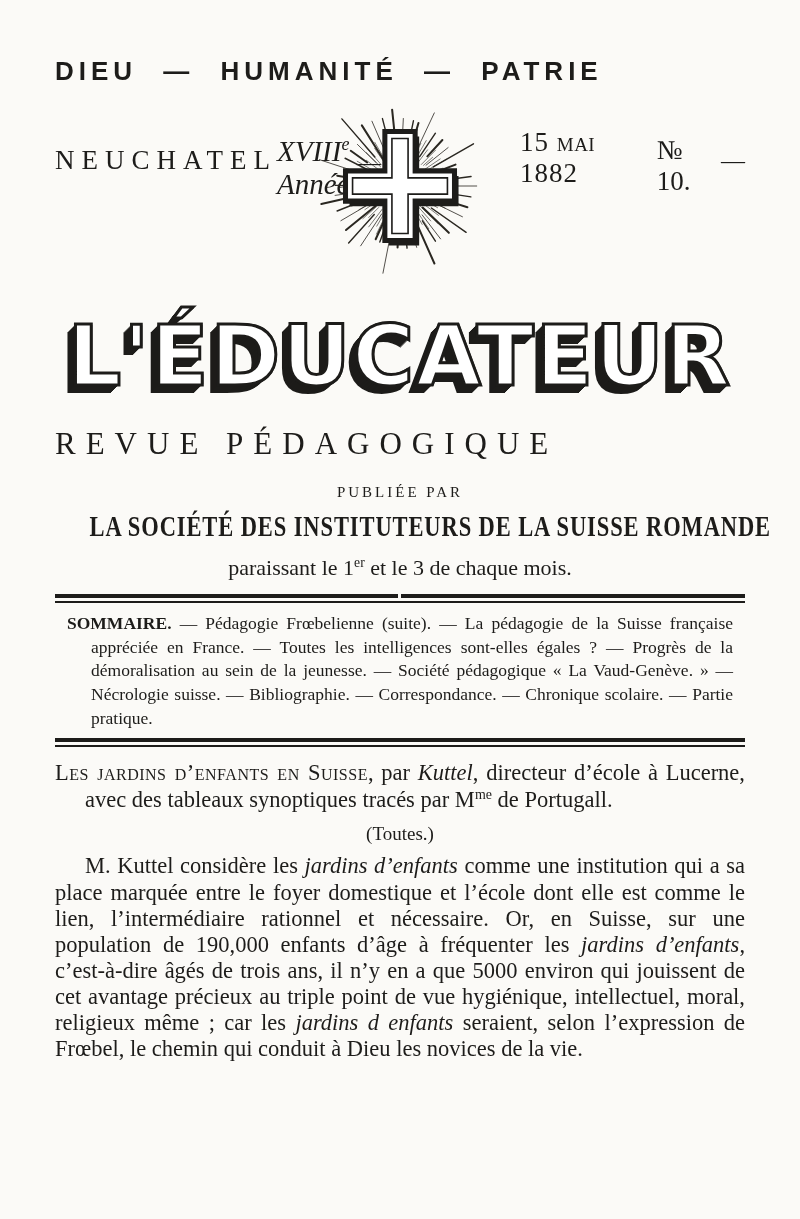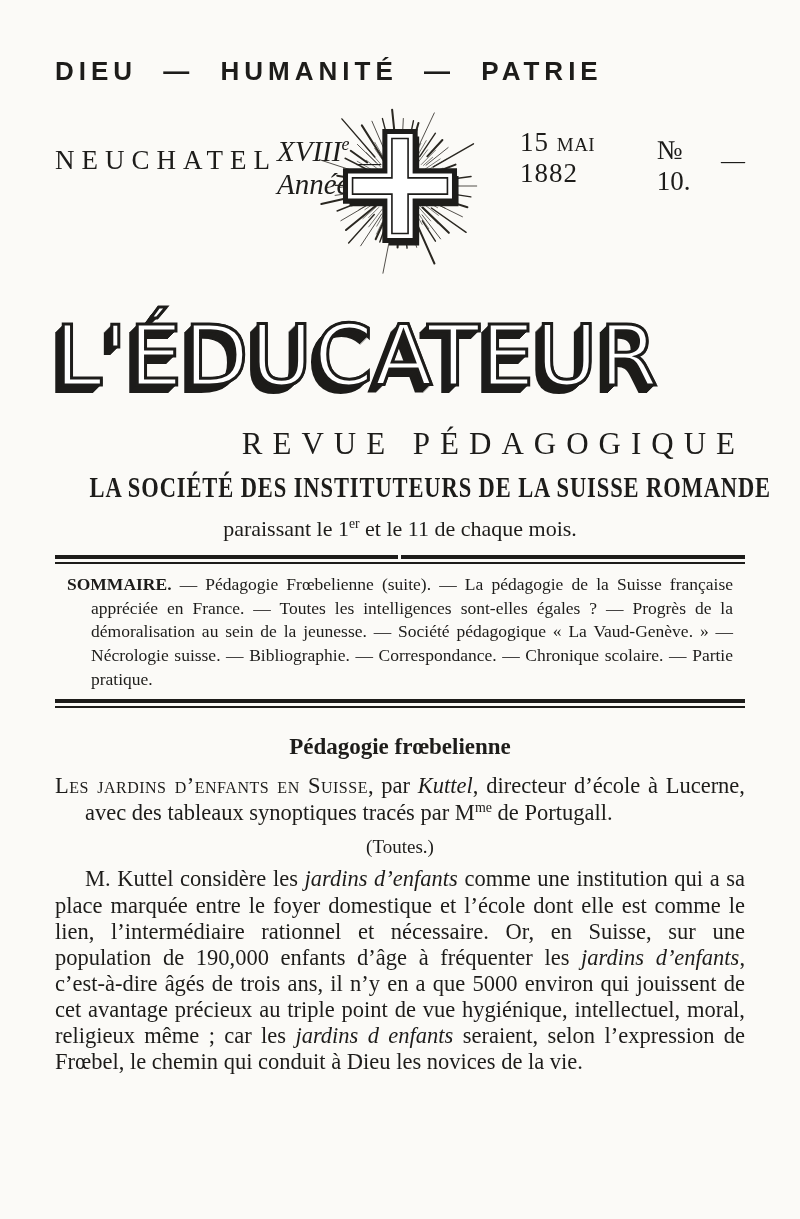--- a/index.html
+++ b/index.html
@@ -58,35 +58,36 @@
     margin-top: 18px;
   }
   .date { font-size: 27px; margin-top: 14px; letter-spacing: 1px; }
   .issue { font-size: 27px; margin-top: 30px; }
   .emblem { width: 220px; display: flex; justify-content: center; }
   .emblem svg { width: 218px; height: 182px; margin-top: -10px; }
 
   
   .title {
     margin: 22px 0 0;
+    text-align: center;
     white-space: nowrap;
     font-family: "DejaVu Sans", sans-serif;
-    font-weight: normal;
+    font-weight: bold;
     font-size: 84px;
     line-height: 1.05;
     letter-spacing: 2px;
     color: #ffffff;
     -webkit-text-stroke: 3px #1d1c1a;
     text-shadow:
       1px 1px 0 #1d1c1a, -1px -1px 0 #1d1c1a, 1px -1px 0 #1d1c1a, -1px 1px 0 #1d1c1a,
       -1px 1px 0 #1d1c1a, -2px 2px 0 #1d1c1a, -3px 3px 0 #1d1c1a, -4px 4px 0 #1d1c1a,
       -5px 5px 0 #1d1c1a, -6px 6px 0 #1d1c1a, -7px 7px 0 #1d1c1a, -8px 8px 0 #1d1c1a;
   }
   .subtitle {
-    text-align: right;
+    text-align: left;
     font-size: 31px;
     letter-spacing: 10px;
     margin-top: 26px;
   }
   .pubby {
     text-align: center;
     font-size: 15px;
     letter-spacing: 3px;
     margin-top: 22px;
   }
@@ -299,32 +300,32 @@
         <div class="date"><span>15 </span><span class="seg-smallcaps">mai</span><span> 1882</span></div>
         <div class="issue">№ 10.</div>
         <div class="m-dash">—</div>
       </div>
     </div>
   </header>
 
   <h1 class="title">L'ÉDUCATEUR</h1>
 
   <div class="subtitle">REVUE PÉDAGOGIQUE</div>
+  <div class="pubby">PUBLIÉE PAR</div>
   <div class="society">LA SOCIÉTÉ DES INSTITUTEURS DE LA SUISSE ROMANDE</div>
-  <div class="frequency"><span>paraissant le 1</span><span class="seg-sup">er</span><span> et le 11 de chaque mois.</span></div>
+  <div class="frequency"><span>paraissant le 1</span><span class="seg-sup">er</span><span> et le 3 de chaque mois.</span></div>
 
   <div class="rule">
       <span class="notch"></span>
     </div>
 
   <p class="sommaire"><strong>SOMMAIRE.</strong> — Pédagogie Frœbelienne (suite). — La pédagogie de la Suisse française appréciée en France. — Toutes les intelligences sont-elles égales ? — Progrès de la démoralisation au sein de la jeunesse. — Société pédagogique « La Vaud-Genève. » — Nécrologie suisse. — Bibliographie. — Correspondance. — Chronique scolaire. — Partie pratique.</p>
 
   <div class="rule second"></div>
 
-  <h2 class="art-head">Pédagogie frœbelienne</h2>
 
   <p class="lead"><span class="seg-smallcaps">Les jardins d’enfants en Suisse</span><span>, par </span><span class="seg-italic">Kuttel</span><span>, directeur d’école à Lucerne, avec des tableaux synoptiques tracés par M</span><span class="seg-sup">me</span><span> de Portugall.</span></p>
 
   <div class="suite">(Toutes.)</div>
 
   <p class="bodytext"><span>M. Kuttel considère les </span><span class="seg-italic">jardins d’enfants</span><span> comme une institution qui a sa place marquée entre le foyer domestique et l’école dont elle est comme le lien, l’intermédiaire rationnel et nécessaire. Or, en Suisse, sur une population de 190,000 enfants d’âge à fréquenter les </span><span class="seg-italic">jardins d’enfants</span><span>, c’est-à-dire âgés de trois ans, il n’y en a que 5000 environ qui jouissent de cet avantage précieux au triple point de vue hygiénique, intellectuel, moral, religieux même ; car les </span><span class="seg-italic">jardins d enfants</span><span> seraient, selon l’expression de Frœbel, le chemin qui conduit à Dieu les novices de la vie.</span></p>
 
 </div>
 
 </body></html>

